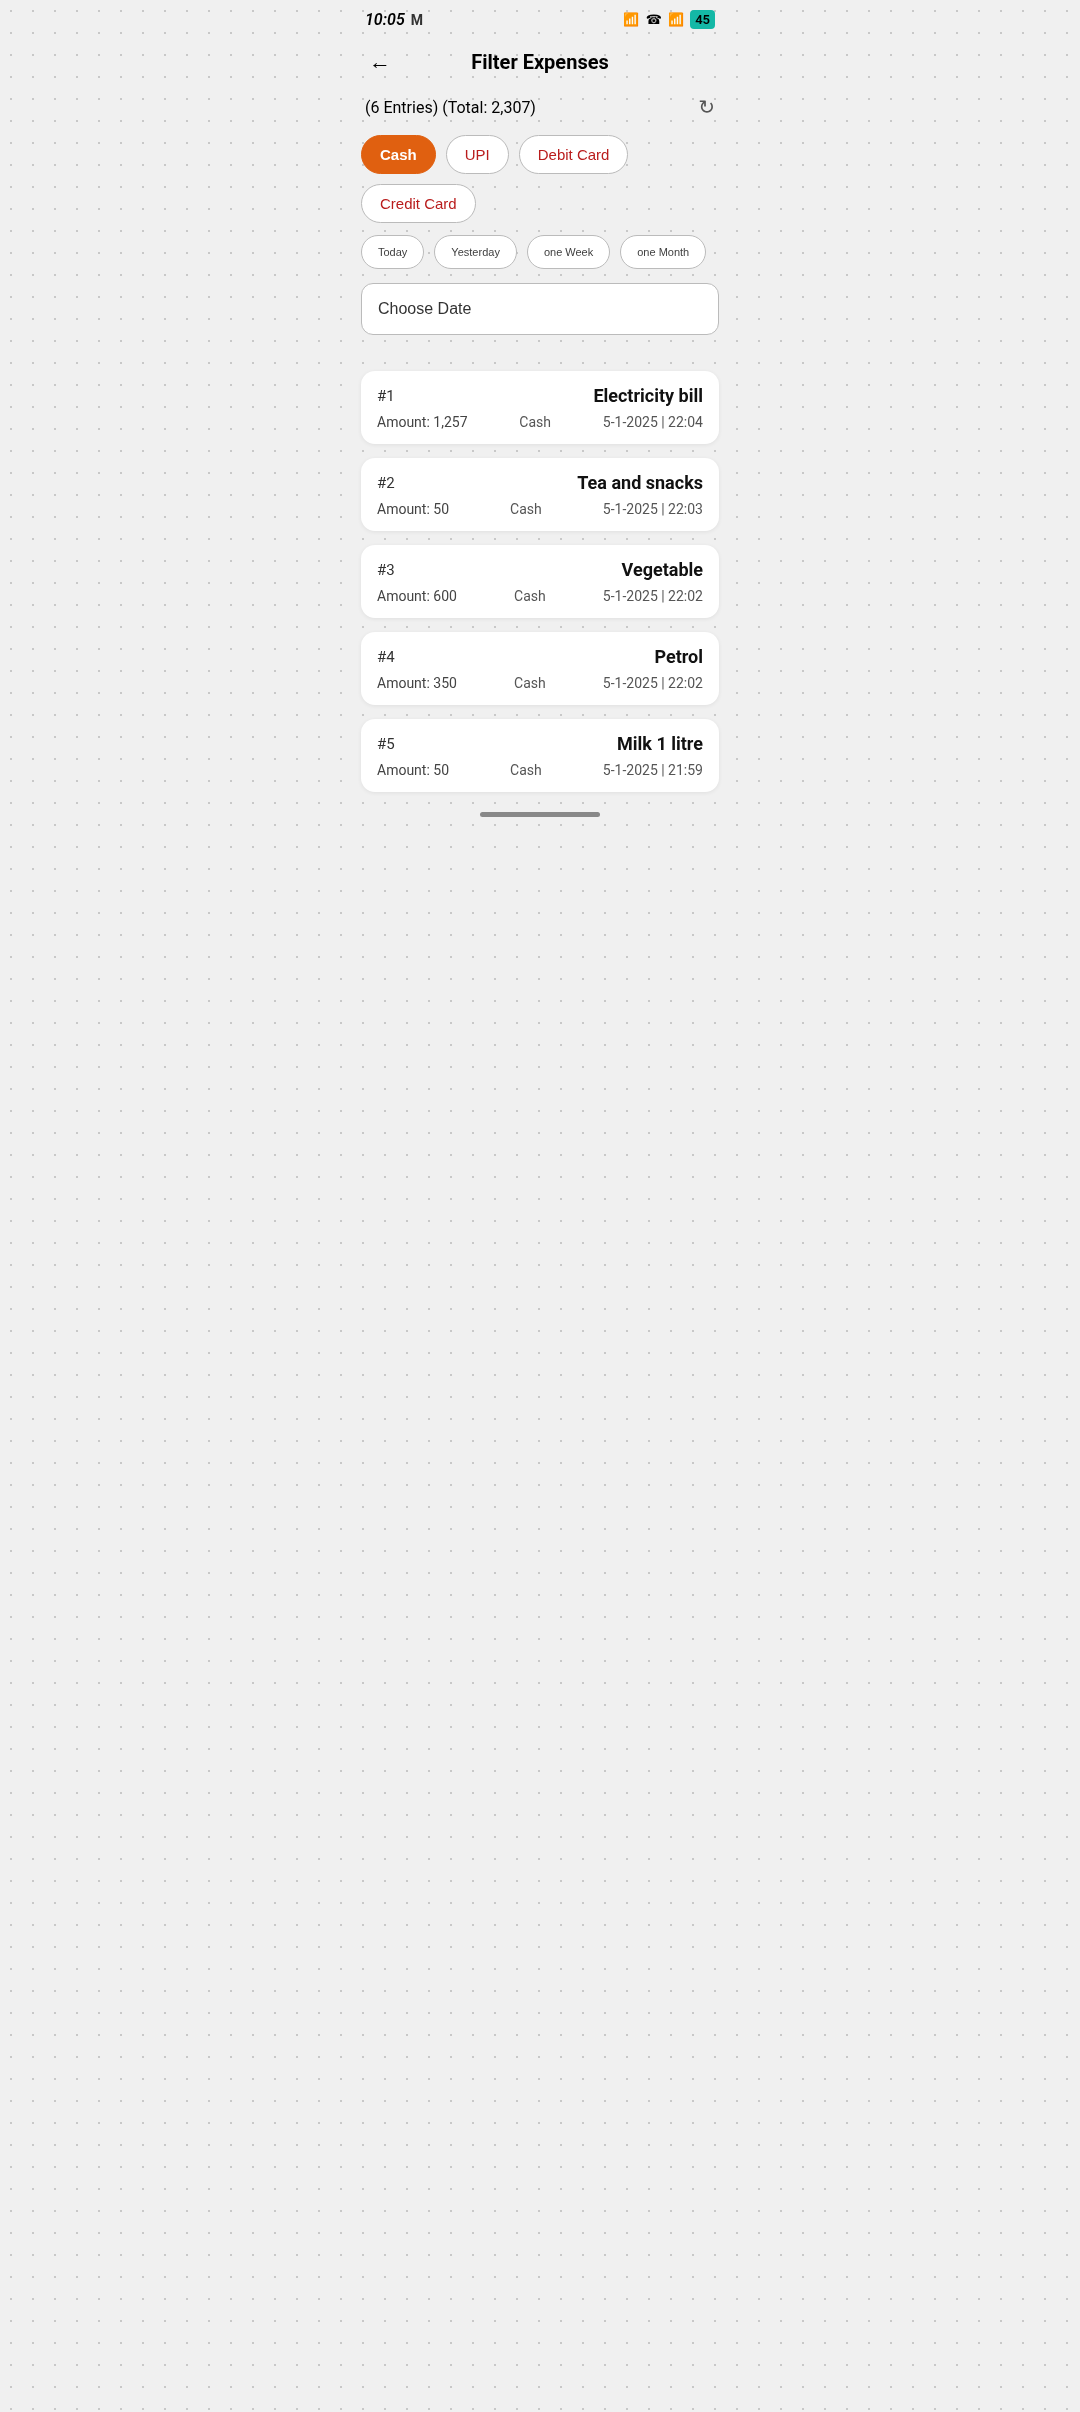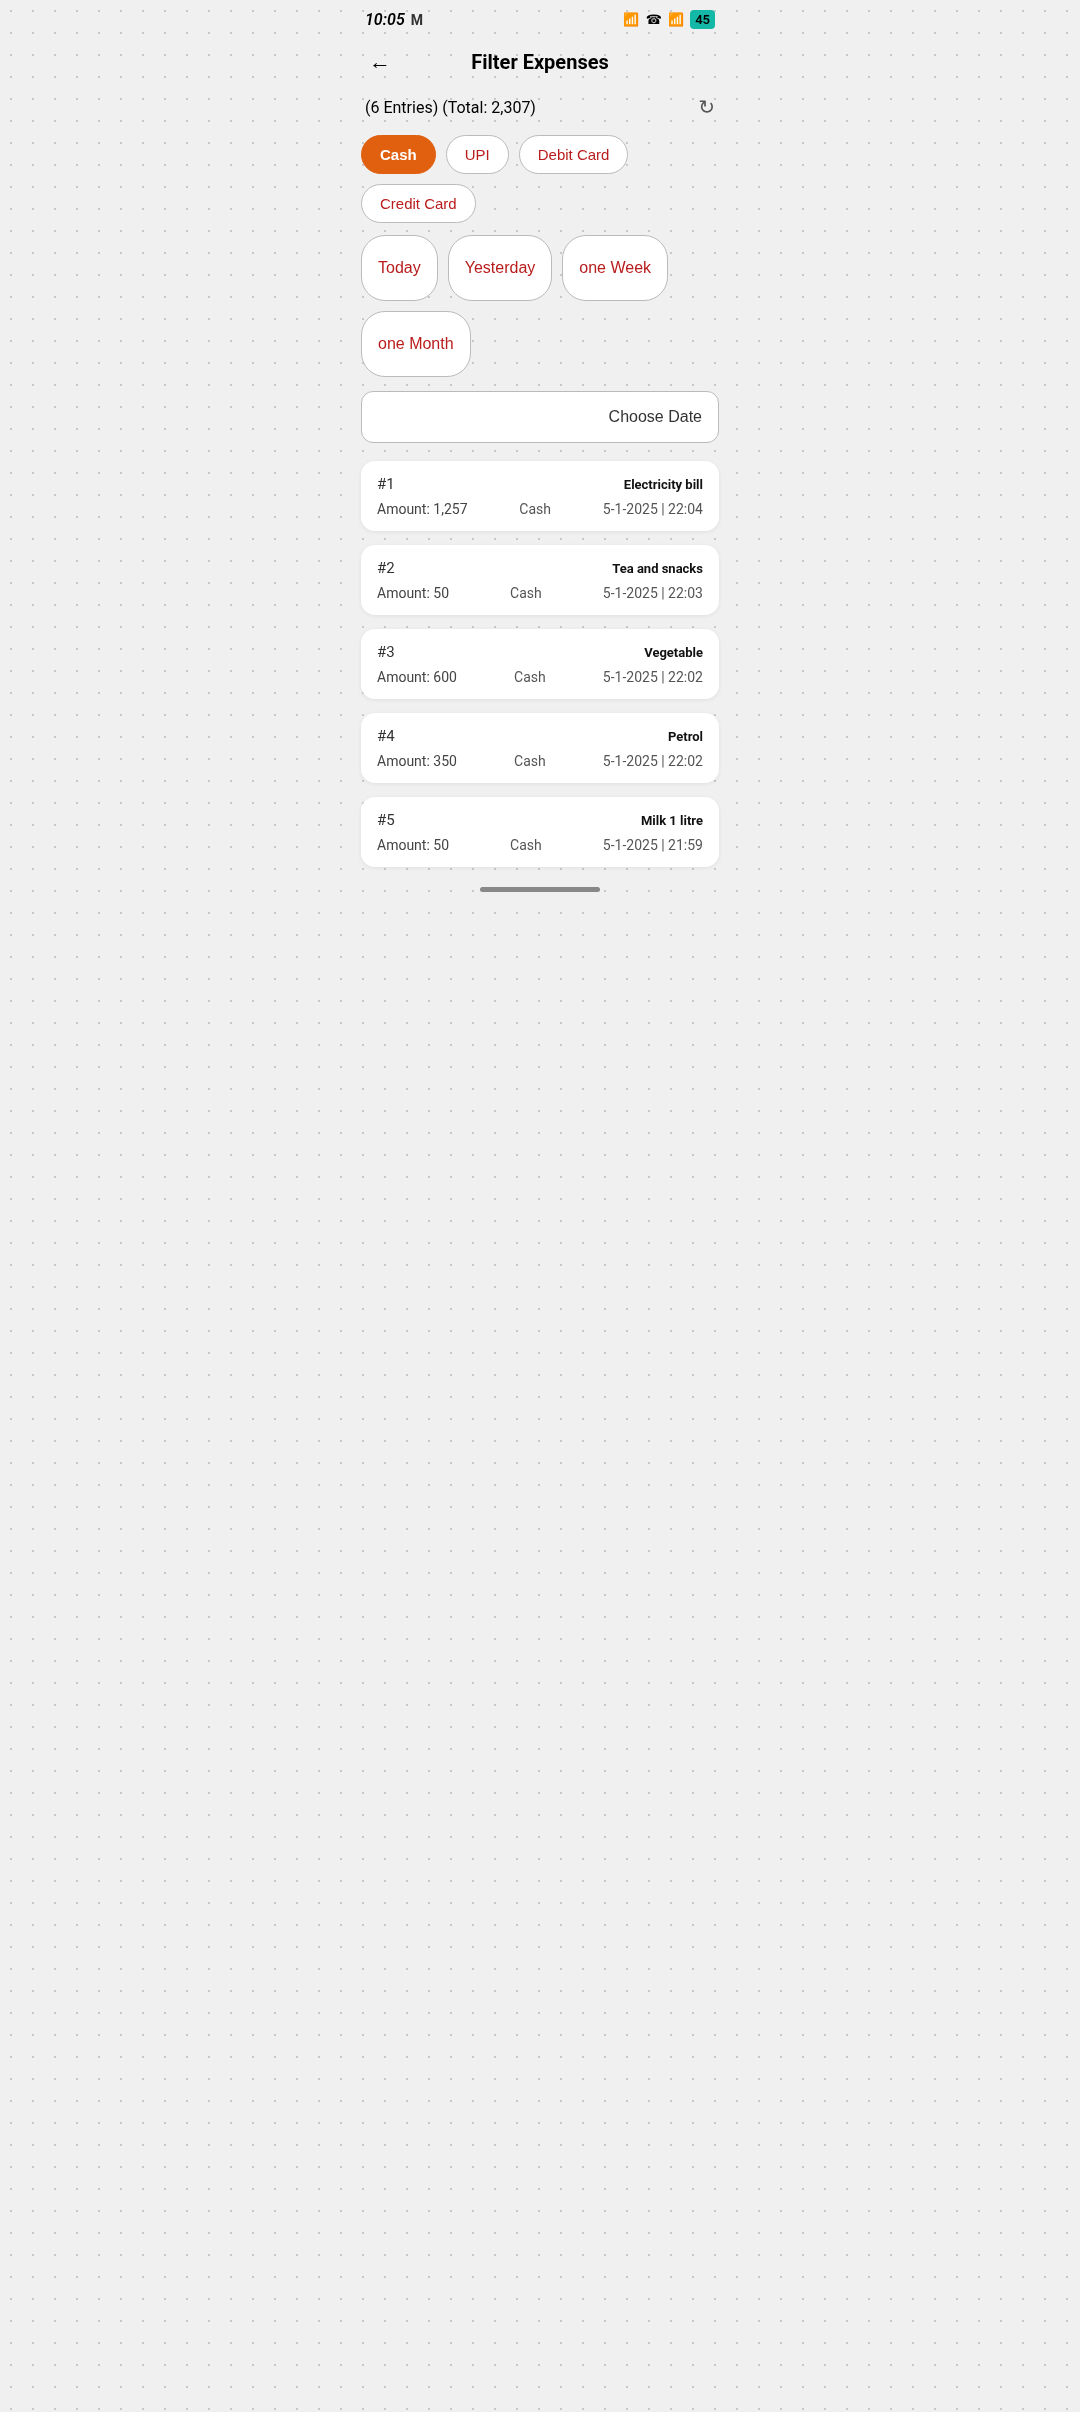--- a/index.html
+++ b/index.html
@@ -123,41 +123,41 @@
     }
 
     .date-filter-row {
       display: flex;
       gap: 10px;
       margin-bottom: 14px;
       flex-wrap: wrap;
     }
 
     .date-btn {
-      padding: 23px 16px;
+      padding: 10px 16px;
       border-radius: 24px;
       border: 1.5px solid #bbb;
       background: #fff;
-      font-size: 16px;
-      color: #b91c1c;
+      font-size: 11px;
+      color: #404040;
       cursor: pointer;
       white-space: nowrap;
     }
 
     .choose-date-btn {
       width: 100%;
       padding: 16px;
       border-radius: 12px;
       border: 1.5px solid #bbb;
       background: #fff;
       font-size: 16px;
       color: #333;
       cursor: pointer;
-      text-align: right;
-      margin-bottom: 18px;
+      text-align: left;
+      margin-bottom: 36px;
     }
 
     .expense-card {
       background: #fff;
       border-radius: 14px;
       padding: 14px 16px 14px 16px;
       margin-bottom: 14px;
       box-shadow: 0 1px 4px rgba(0,0,0,0.07);
     }
 
@@ -167,21 +167,21 @@
       align-items: center;
       margin-bottom: 8px;
     }
 
     .expense-index {
       font-size: 15px;
       color: #333;
     }
 
     .expense-name {
-      font-size: 13px;
+      font-size: 18px;
       font-weight: 700;
       color: #111;
       margin-left: 16px;
     }
 
     .expense-card-bottom {
       display: flex;
       justify-content: space-between;
     }
 

